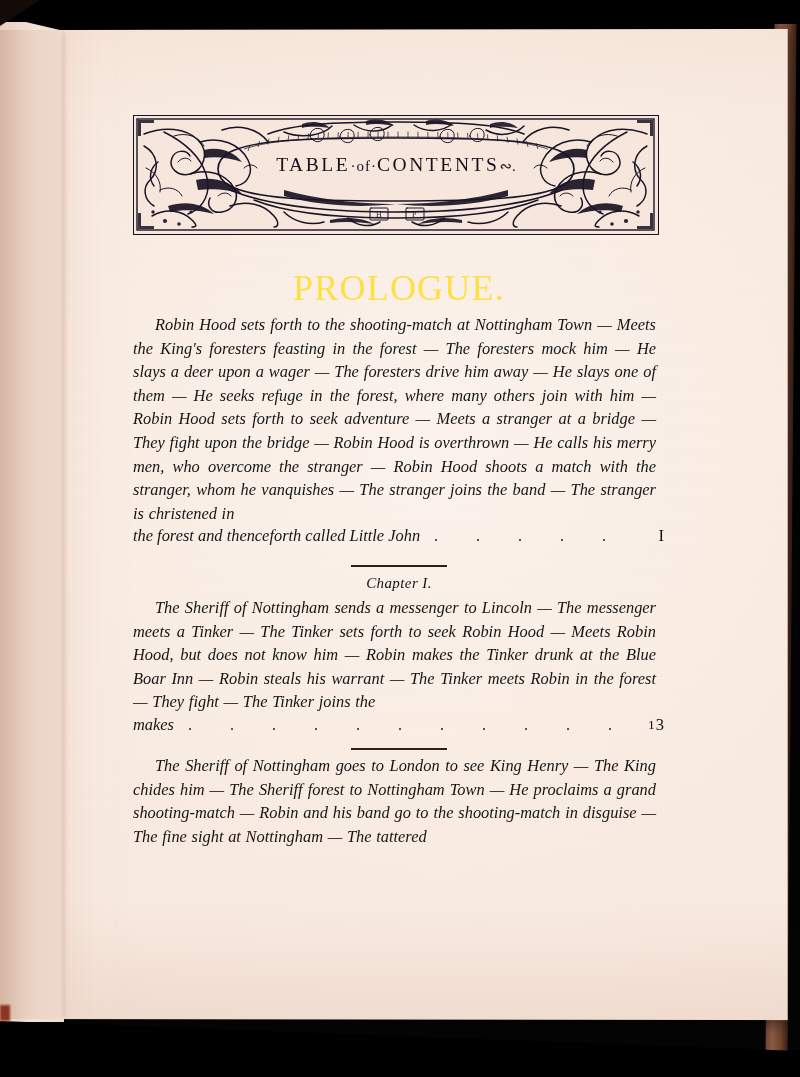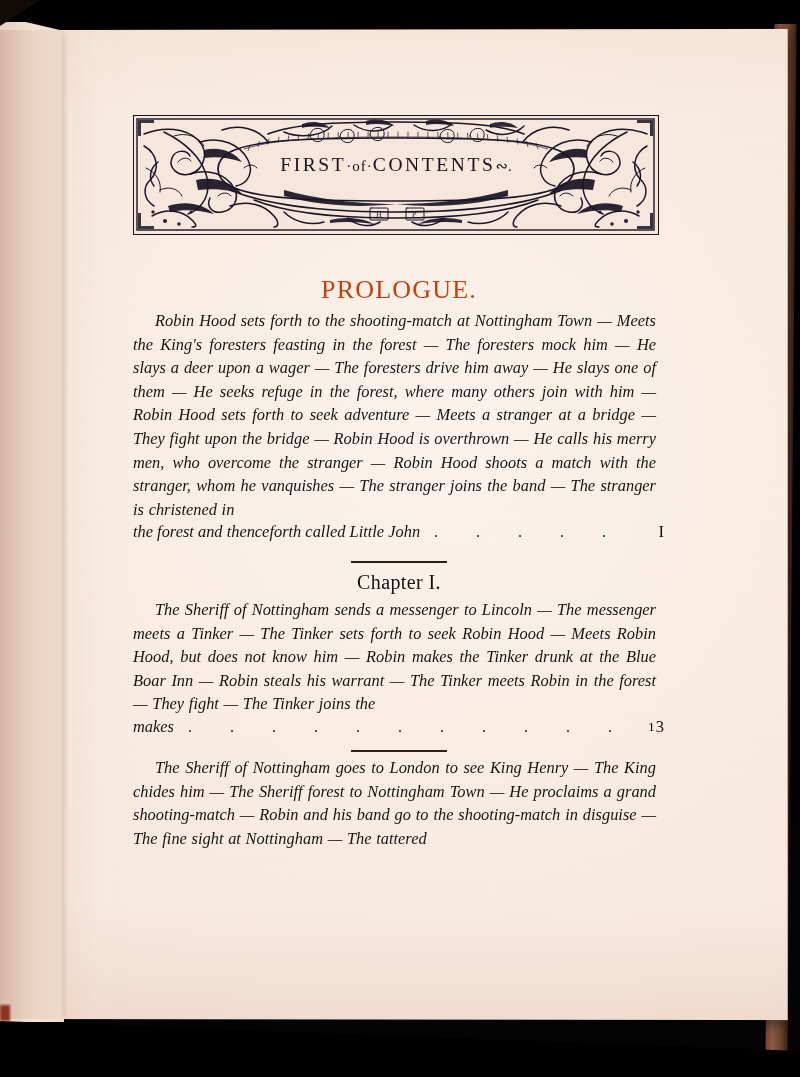--- a/index.html
+++ b/index.html
@@ -204,41 +204,42 @@
   .hp-title .sm { font-size: 15px; letter-spacing: 1px; }
   .hp-title .dot { font-size: 15px; letter-spacing: 1px; }
   .hp-flourish {
     font-size: 15px;
     letter-spacing: 0;
   }
 
   
   h1.section-title {
     font-weight: normal;
-    font-size: 26px;
+    font-size: 36px;
     letter-spacing: 1.2px;
     text-align: center;
-    margin: 40px 0 4px 0;
-    color: #c2410c;
+    margin: 32px 0 4px 0;
+    color: #fde047;
   }
   h2.part-title {
     font-weight: normal;
     font-size: 24.5px;
     letter-spacing: 1.6px;
     text-align: center;
     margin: 18px 0 2px 0;
     color: #121212;
   }
   h3.chapter-title {
     font-weight: normal;
-    font-size: 20px;
+    font-size: 15px;
     letter-spacing: 0.4px;
     text-align: center;
     margin: 8px 0 2px 0;
     color: #121212;
+    font-style: italic;
   }
 
   
   .entry {
     font-style: italic;
     font-size: 16.4px;
     line-height: 23.6px;
     text-align: justify;
     text-align-last: left;
     text-justify: inter-word;
@@ -440,21 +441,21 @@
 
         <g class="f" opacity="0.85">
           <path d="M4 4 h16 v3 h-13 v13 h-3 Z"></path>
           <path d="M519 4 h-16 v3 h13 v13 h3 Z"></path>
           <path d="M4 113 h16 v-3 h-13 v-13 h-3 Z"></path>
           <path d="M519 113 h-16 v-3 h13 v-13 h3 Z"></path>
         </g>
       </svg>
 
       <div class="hp-title">
-        <span>FIRST</span><span class="dot">·</span><span class="sm">of</span><span class="dot">·</span><span>CONTENTS</span><span class="hp-flourish">∾.</span>
+        <span>TABLE</span><span class="dot">·</span><span class="sm">of</span><span class="dot">·</span><span>CONTENTS</span><span class="hp-flourish">∾.</span>
       </div>
     </div>
 
     <h1 class="section-title">PROLOGUE.</h1>
 
     <p class="entry">Robin Hood sets forth to the shooting-match at Nottingham Town — Meets the King's foresters feasting in the forest — The foresters mock him — He slays a deer upon a wager — The foresters drive him away — He slays one of them — He seeks refuge in the forest, where many others join with him — Robin Hood sets forth to seek adventure — Meets a stranger at a bridge — They fight upon the bridge — Robin Hood is overthrown — He calls his merry men, who overcome the stranger — Robin Hood shoots a match with the stranger, whom he vanquishes — The stranger joins the band — The stranger is christened in</p>
 
     <div class="entry-tail">
       <span class="tail-text">the forest and thenceforth called Little John</span>
       <span class="leaders">. . . . .</span>

